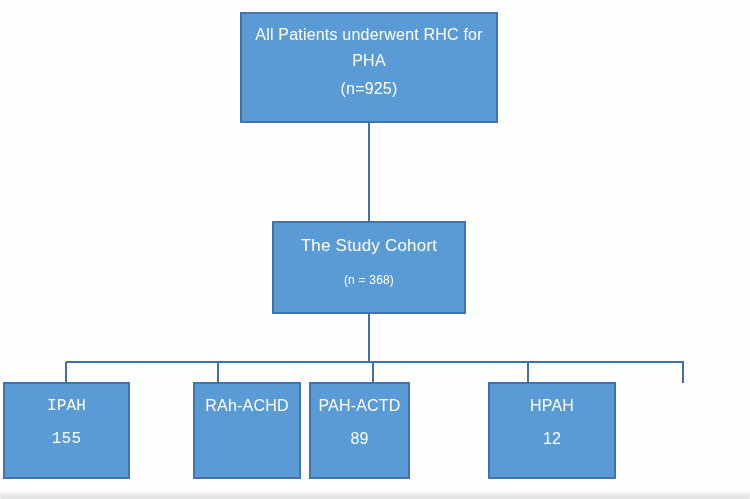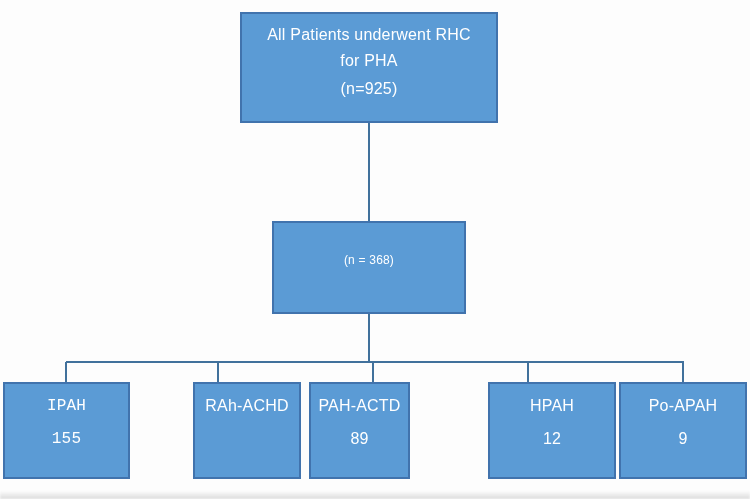--- a/index.html
+++ b/index.html
@@ -38,21 +38,21 @@
     letter-spacing: 0.2px;
   }
   .node-root {
     left: 240px; top: 12px;
     width: 258px; height: 111px;
     padding-top: 8px;
   }
   .node-root .node-label {
     font-size: 16px;
     line-height: 26px;
-    padding: 0 22px;
+    padding: 0 10px;
   }
   .node-root .node-count {
     font-size: 16px;
     margin-top: 6px;
   }
   .node-cohort {
     left: 272px; top: 221px;
     width: 194px; height: 93px;
     padding-top: 13px;
   }
@@ -93,20 +93,21 @@
     <line x1="528" y1="362" x2="528" y2="383"></line>
     <line x1="683" y1="362" x2="683" y2="383"></line>
   </svg>
 
   <div class="node node-root">
     <div class="node-label">All Patients underwent RHC for PHA</div>
     <div class="node-count">(n=925)</div>
   </div>
 
   <div class="node node-cohort">
+    <div class="node-label">The Study Cohort</div>
     <div class="node-count">(n = 368)</div>
   </div>
 
   <div class="node node-group g0">
     <div class="node-label">IPAH</div>
     <div class="node-count">155</div>
   </div>
 
   <div class="node node-group g1">
     <div class="node-label">RAh-ACHD</div>
@@ -115,19 +116,15 @@
   <div class="node node-group g2">
     <div class="node-label">PAH-ACTD</div>
     <div class="node-count">89</div>
   </div>
 
   <div class="node node-group g3">
     <div class="node-label">HPAH</div>
     <div class="node-count">12</div>
   </div>
 
-  <div class="node node-group g4">
-    <div class="node-label">Po-APAH</div>
-    <div class="node-count">9</div>
-  </div>
 
   <div class="bottom-smudge"></div>
 </div>
 
 </body></html>

